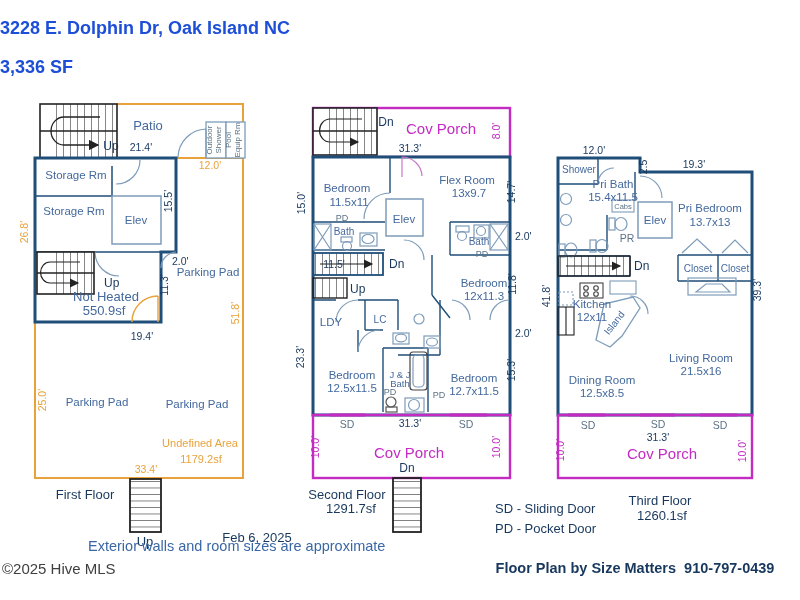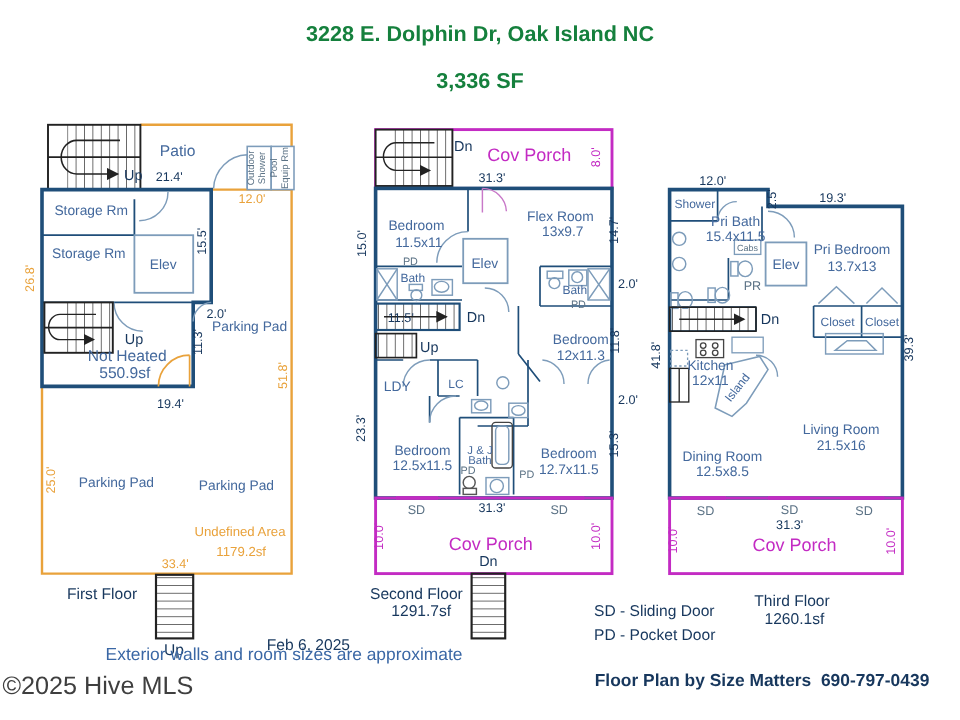--- a/index.html
+++ b/index.html
@@ -1,37 +1,37 @@
 <!DOCTYPE html>
 <html><head>
 <meta charset="utf-8">
 <style>
   html,body{margin:0;padding:0;}
   body{width:800px;height:600px;background:#fff;position:relative;overflow:hidden;
        font-family:"Liberation Sans",sans-serif;}
-  .hdr{position:absolute;left:0;width:800px;text-align:center;color:#15803d;
+  .hdr{position:absolute;left:0;width:800px;color:#1d4ed8;
        font-weight:bold;font-size:18px;}
   #title{top:18px;}
   #sub{top:57px;}
   svg text{font-family:"Liberation Sans",sans-serif;}
   .lbl{fill:#44699D;font-size:11.5px;}
   .lbl13{fill:#44699D;font-size:13px;}
   .lbl10{fill:#44699D;font-size:10px;}
   .sm{fill:#5B7285;font-size:9px;}
   .sd{fill:#5B7285;font-size:10.5px;}
   .dim{fill:#17375D;font-size:10.5px;}
   .navy12{fill:#17375D;font-size:12px;}
   .navy13{fill:#17375D;font-size:13px;}
   .dimo{fill:#E9A23B;font-size:10.5px;}
   .lblo{fill:#E9A23B;font-size:11px;}
   .mt{fill:#C32BC3;font-size:15px;}
   .mtd{fill:#C32BC3;font-size:10.5px;}
   .vsm{fill:#5B7285;font-size:8px;}
   .ftr{position:absolute;white-space:pre;}
-  #copyright{left:2px;top:560px;color:#3F3F3F;font-size:21px;}
+  #copyright{left:2px;top:560px;color:#3F3F3F;font-size:15px;}
   #disclaimer{left:88px;top:538px;color:#3A67A5;font-size:14.5px;}
   #branding{left:480px;top:560px;width:310px;text-align:center;color:#17375D;
             font-weight:bold;font-size:14.5px;}
 </style>
 </head>
 <body>
 
 
 
 <div class="hdr" id="title">3228 E. Dolphin Dr, Oak Island NC</div>
@@ -327,16 +327,16 @@
     <text x="662" y="520" text-anchor="middle" class="navy13">1260.1sf</text>
   </g>
 
   <text x="495" y="513" text-anchor="start" class="navy13">SD - Sliding Door</text>
   <text x="495" y="533" text-anchor="start" class="navy13">PD - Pocket Door</text>
   <text x="257" y="542" text-anchor="middle" class="navy13">Feb 6, 2025</text>
 </svg>
 
 <div class="ftr" id="disclaimer">Exterior walls and room sizes are approximate</div>
 <div class="ftr" id="copyright">©2025 Hive MLS</div>
-<div class="ftr" id="branding">Floor Plan by Size Matters  690-797-0439</div>
+<div class="ftr" id="branding">Floor Plan by Size Matters  910-797-0439</div>
 
 
 
 
 </body></html>

